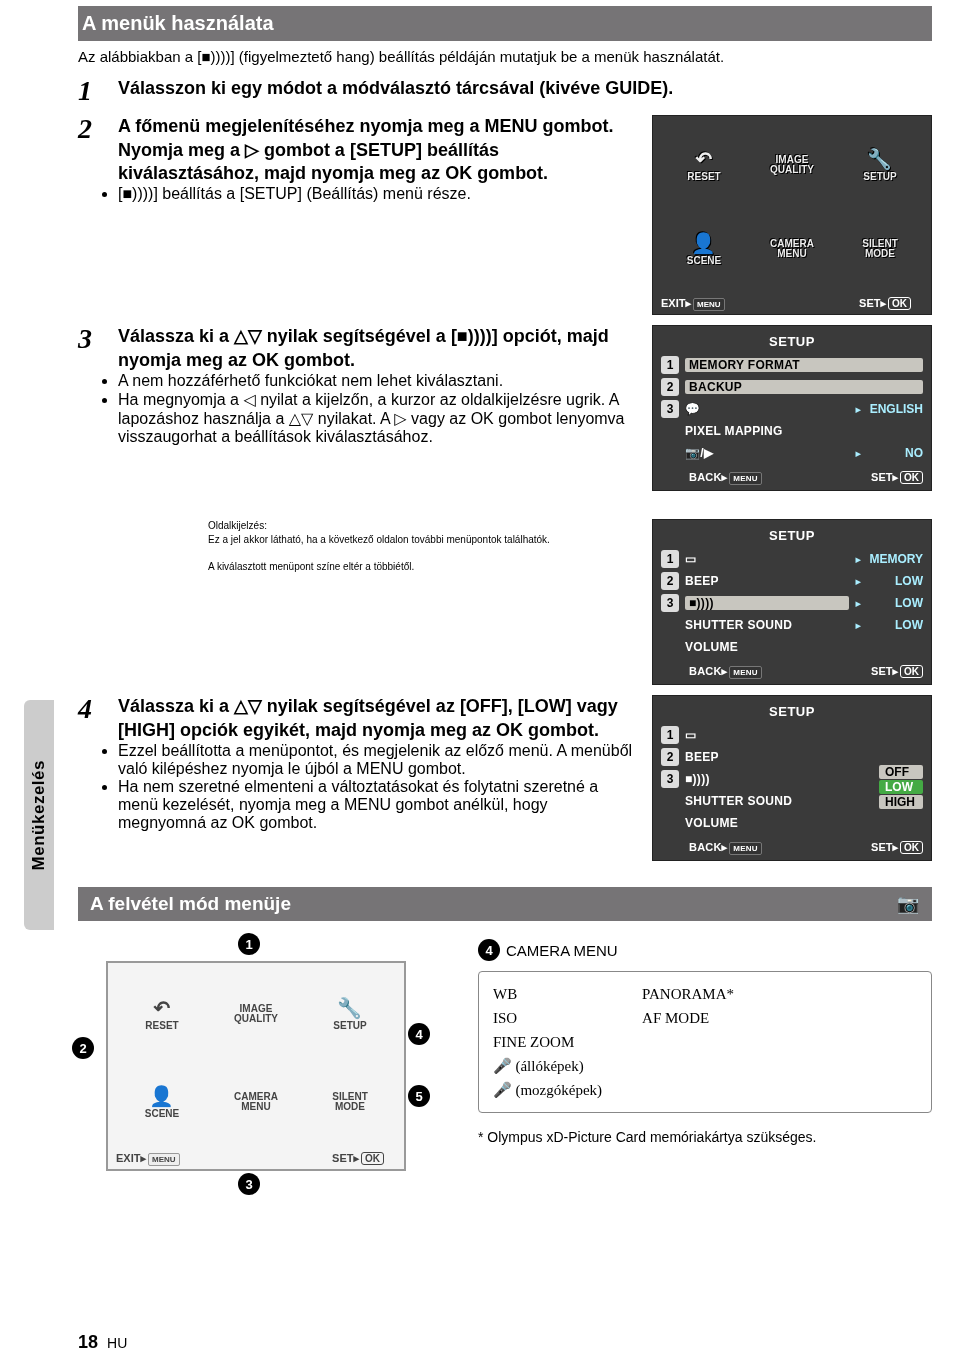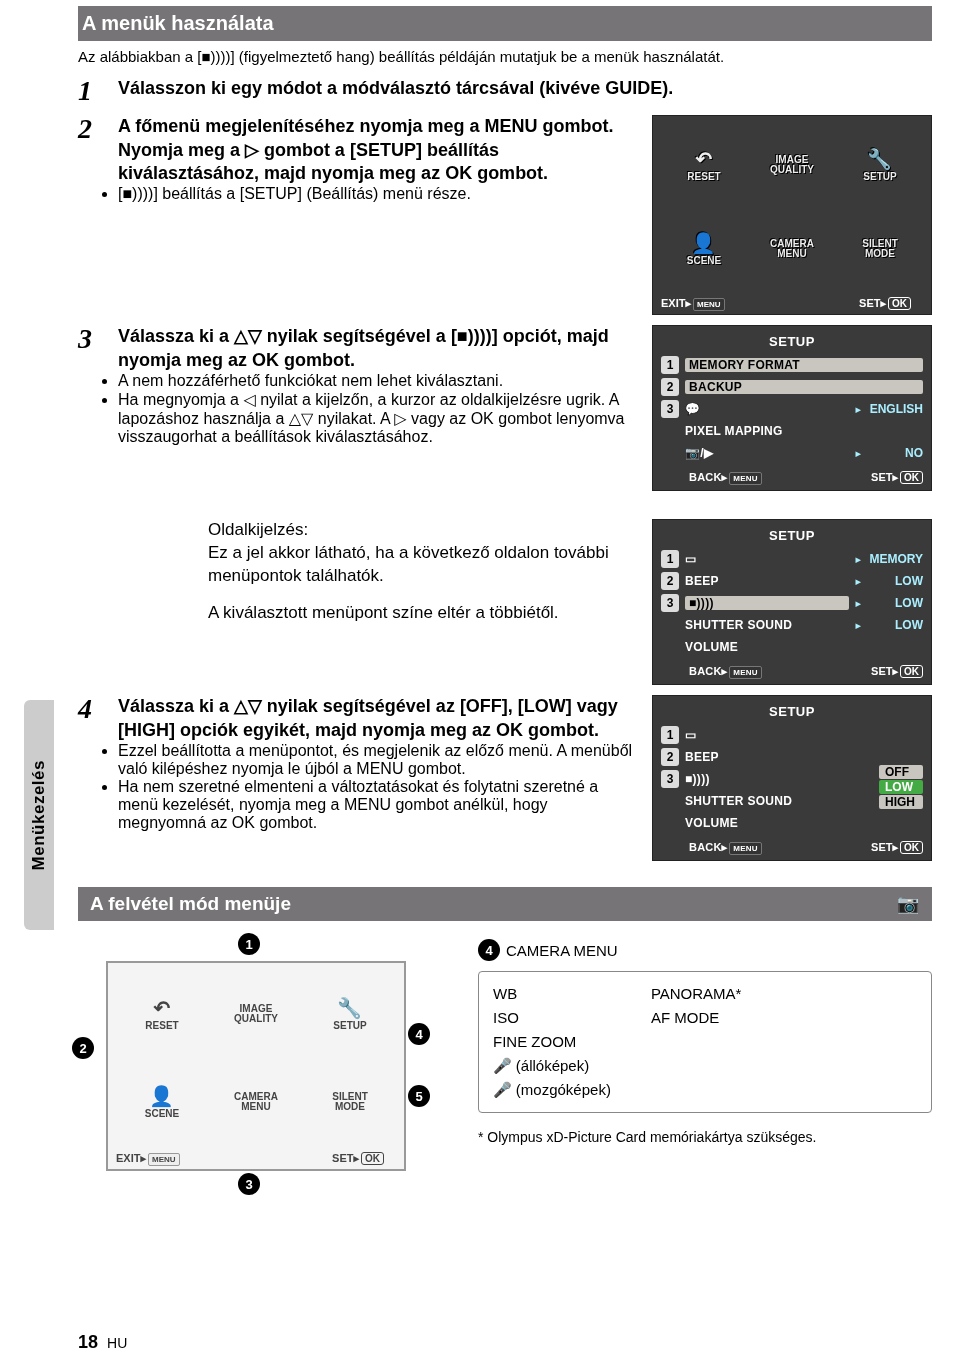--- a/index.html
+++ b/index.html
@@ -49,27 +49,27 @@
   .badge { background: #000; color: #fff; width: 22px; height: 22px; border-radius: 50%; display: inline-flex; align-items: center; justify-content: center; font-size: 13px; font-weight: bold; }
   .badge-abs { position: absolute; }
   .lcd-main.outline { border: 2px solid #999; background: #f4f4f4; }
   .lcd-main.outline .cell { color: #444; text-shadow: none; }
   .lcd-main.outline .bottombar { color: #444; }
   .lcd-main.outline .ok-box { border-color: #444; }
   .lcd-main.outline .menu-box { border-color: #999; color: #444; background: #eee; }
 
   .bg-right { flex: 1; }
   .bg-right .line { display: flex; gap: 40px; }
-  .bg-right .col { font-size: 15px; line-height: 1.6; }
+  .bg-right .col { font-size: 15px; line-height: 1.6; font-family: Liberation Serif, serif; }
   .bg-right .note { font-size: 14px; margin-top: 16px; }
 
   .pgnum { position: absolute; left: 78px; bottom: 18px; font-size: 18px; font-weight: bold; }
   .pgnum .hu { font-weight: normal; font-size: 14px; margin-left: 9px; }
 
-  .minicaption { font-size: 17px; line-height: 1.35; }
+  .minicaption { font-size: 10px; line-height: 1.35; }
   .step-columns { display: flex; gap: 18px; align-items: flex-start; }
   .step-left { flex: 1; }
 
   .opt-col { display:flex; flex-direction:column; gap:1px; margin-left:auto; }
   .opt-col .opt { background:#c8c6bf; color:#000; font-size:12px; font-weight:bold; padding:0 6px; border-radius:2px; min-width:44px; }
   .opt-col .opt.hl { background:#4a4; color:#fff; }
 
 </style>
 </head>
 <body>

